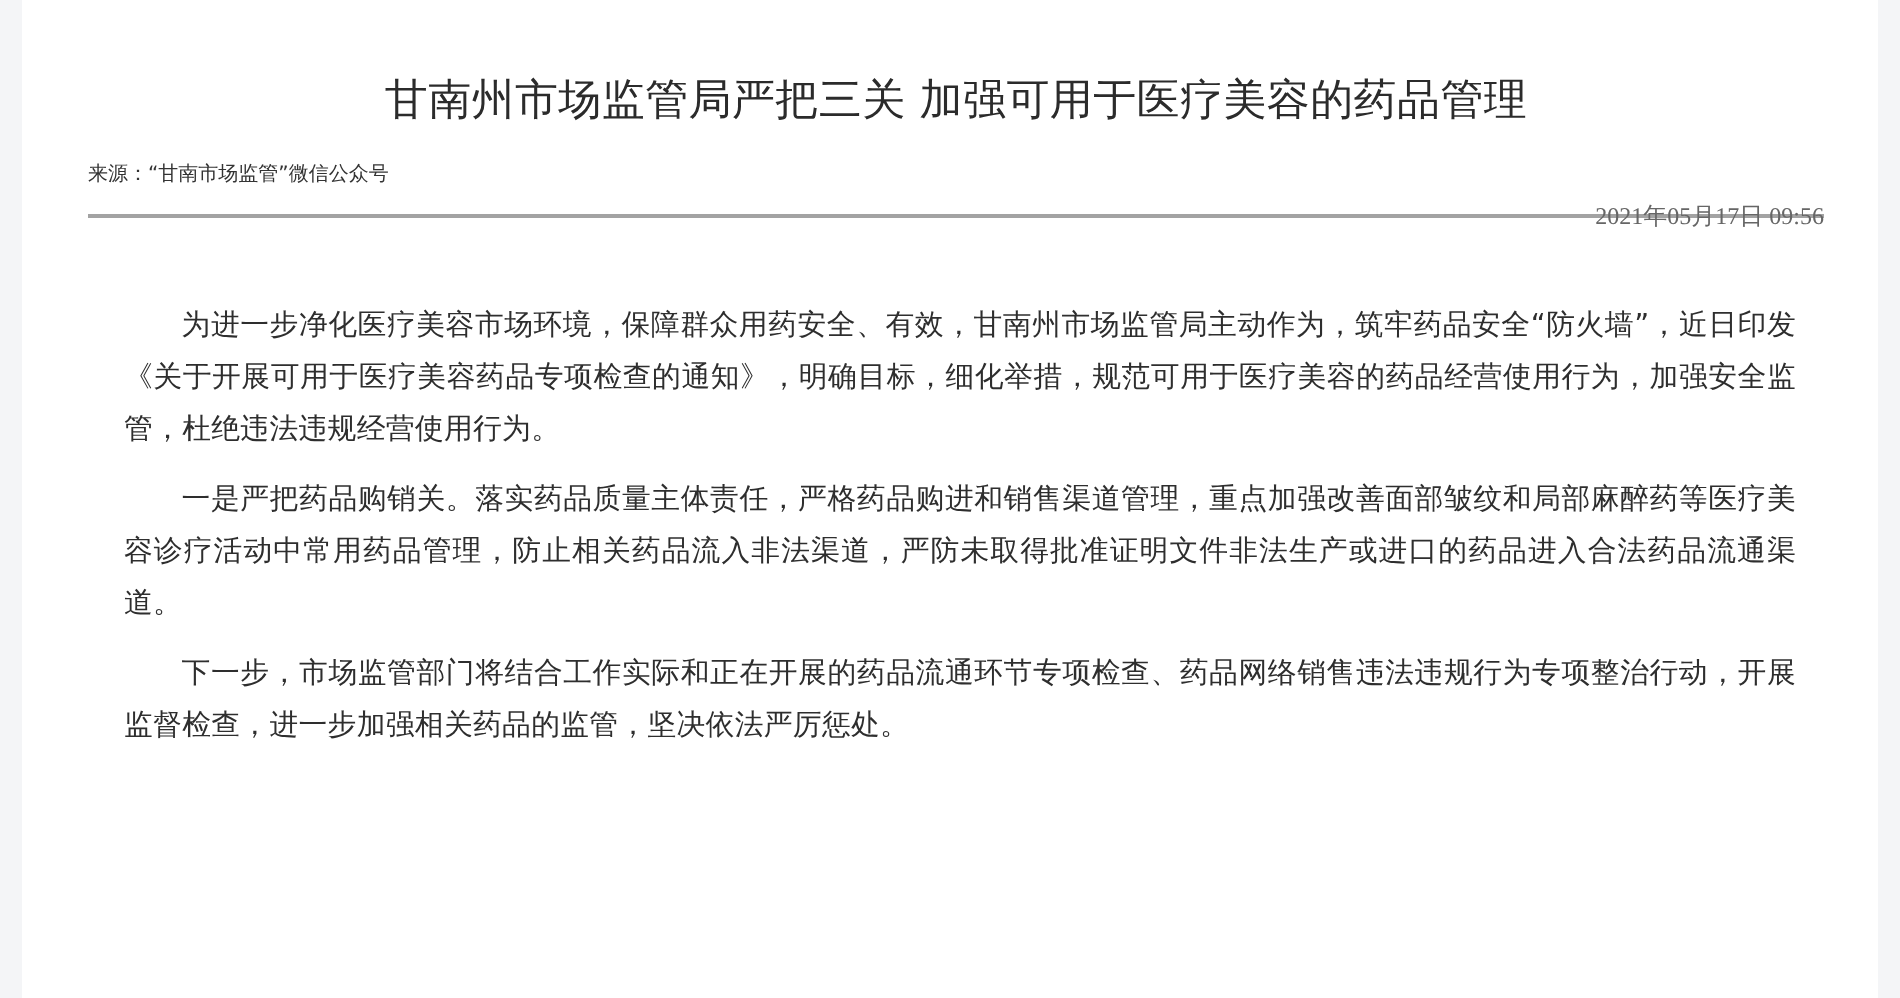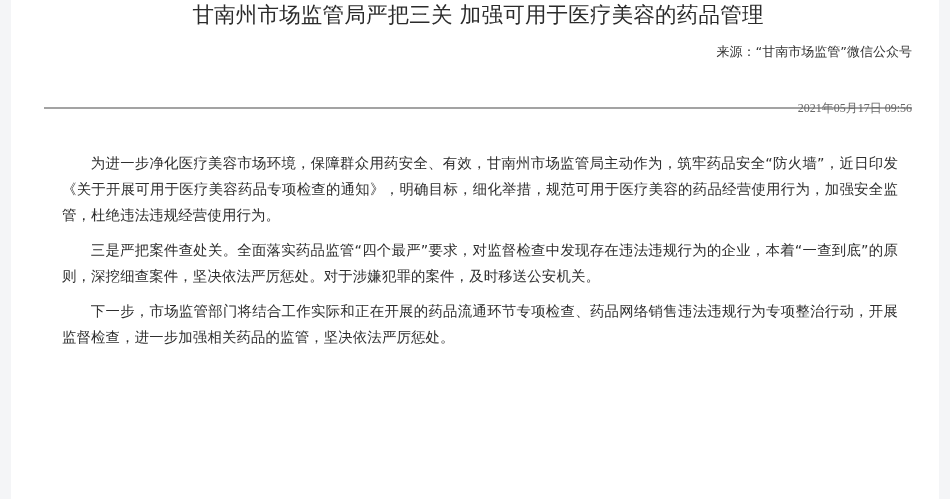--- a/index.html
+++ b/index.html
@@ -19,35 +19,36 @@
       background: #ffffff;
     }
     .article {
       position: absolute;
       left: 33px;
       top: 0;
       width: 868px;
     }
     .title {
       margin: 0;
+      padding-top: 36px;
       height: 30px;
       text-align: center;
       font-family: "DejaVu Sans", sans-serif;
       font-size: 21.5px;
       font-weight: normal;
       color: #2b2b2b;
       letter-spacing: 0.2px;
       line-height: 30px;
       white-space: nowrap;
     }
     .source {
       margin-top: 12px;
-      text-align: right;
+      text-align: left;
       font-family: "DejaVu Sans", sans-serif;
-      font-size: 13px;
+      font-size: 10px;
       color: #333;
       line-height: 20px;
     }
     .divider {
       position: absolute;
       top: 107px;
       left: 0;
       width: 868px;
       height: 0;
       border-top: 2px solid #a3a3a3;
@@ -83,17 +84,17 @@
 <body>
 
 <div class="page">
   <div class="article">
     <h1 class="title">甘南州市场监管局严把三关 加强可用于医疗美容的药品管理</h1>
     <div class="source">来源：“甘南市场监管”微信公众号</div>
     <div class="divider"></div>
     <div class="meta">2021年05月17日 09:56</div>
     <div class="body">
       <p class="para">为进一步净化医疗美容市场环境，保障群众用药安全、有效，甘南州市场监管局主动作为，筑牢药品安全“防火墙”，近日印发《关于开展可用于医疗美容药品专项检查的通知》，明确目标，细化举措，规范可用于医疗美容的药品经营使用行为，加强安全监管，杜绝违法违规经营使用行为。</p>
-      <p class="para">三是严把案件查处关。全面落实药品监管“四个最严”要求，对监督检查中发现存在违法违规行为的企业，本着“一查到底”的原则，深挖细查案件，坚决依法严厉惩处。对于涉嫌犯罪的案件，及时移送公安机关。</p>
+      <p class="para">一是严把药品购销关。落实药品质量主体责任，严格药品购进和销售渠道管理，重点加强改善面部皱纹和局部麻醉药等医疗美容诊疗活动中常用药品管理，防止相关药品流入非法渠道，严防未取得批准证明文件非法生产或进口的药品进入合法药品流通渠道。</p>
       <p class="para">下一步，市场监管部门将结合工作实际和正在开展的药品流通环节专项检查、药品网络销售违法违规行为专项整治行动，开展监督检查，进一步加强相关药品的监管，坚决依法严厉惩处。</p>
     </div>
   </div>
 </div>
 
 </body></html>

